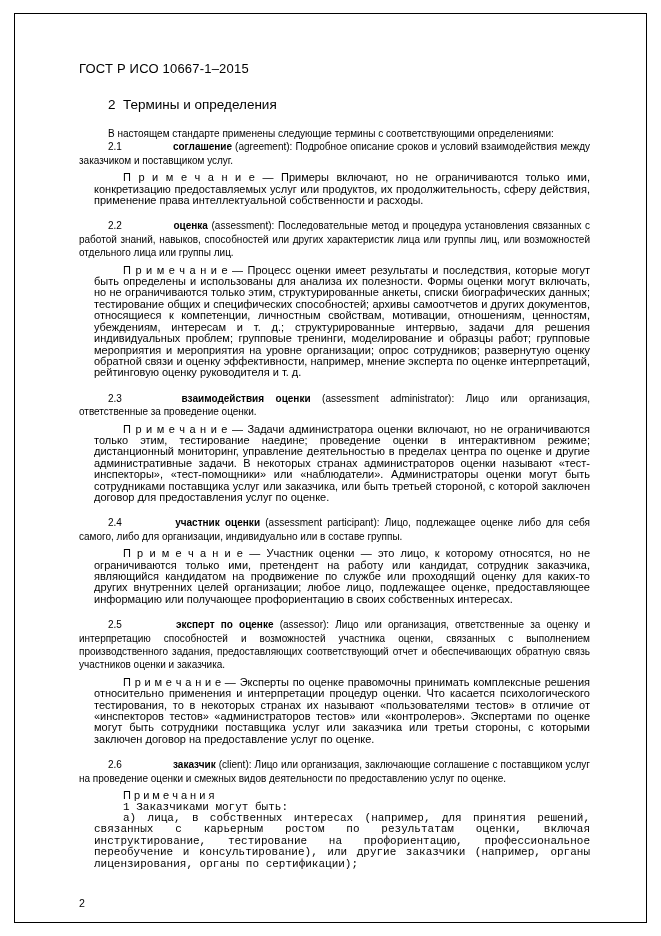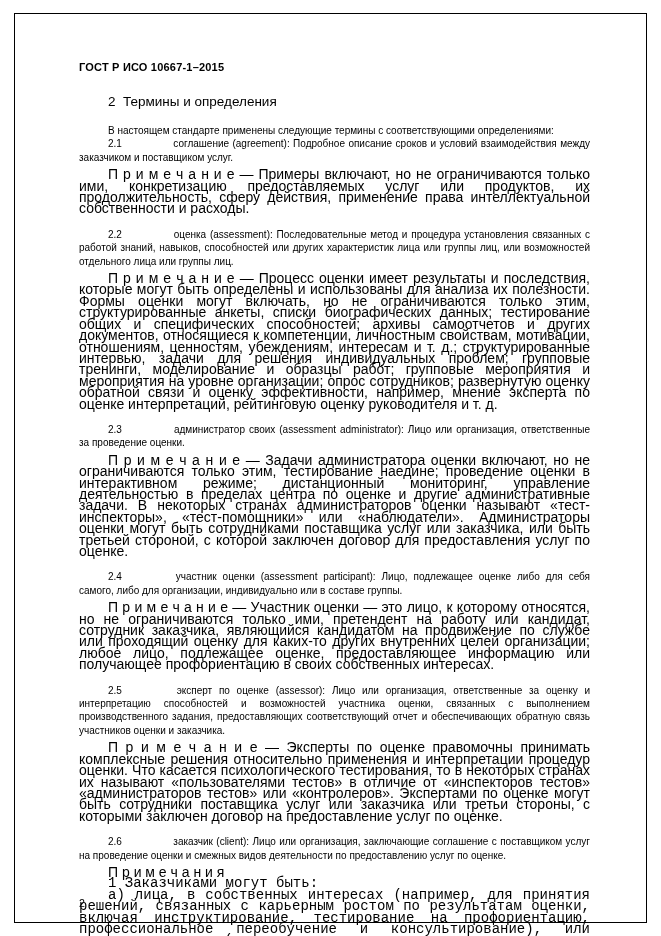--- a/index.html
+++ b/index.html
@@ -11,45 +11,46 @@
   }
   .page {
     position:absolute;
     left:14px; top:13px;
     width:633px; height:910px;
     border:1px solid #000;
     padding:47px 56px 0 64px;
     background:#fff;
   }
   .doc-header {
-    font-size:11px;
-    font-weight:bold;
+    font-size:13px;
+    font-weight:normal;
     letter-spacing:0.2px;
     margin-bottom:21px;
   }
   .section-heading {
     font-size:13.5px;
     font-weight:normal;
     margin:0 0 15px 29px;
   }
   p.body {
     font-size:10px;
     line-height:13.4px;
     text-align:justify;
     text-indent:29px;
   }
   p.term { margin-top:13px; }
   p.term.first { margin-top:0; }
-  .b { font-weight:normal;margin-left:48px; }
+  .b { font-weight:bold;margin-left:48px; }
   p.note {
-    font-size:14px;
+    font-size:11px;
     line-height:11.4px;
     text-align:justify;
     text-indent:29px;
     margin-top:5px;
+    margin-left:15px;
   }
   p.note.nm { margin-top:0;font-family:Liberation Mono, monospace; }
   p.note.ntop { margin-top:5px; }
   .page-number {
     position:absolute;
     left:64px;
     bottom:13px;
     font-size:10.6px;
   }
 </style>
@@ -63,21 +64,21 @@
   <div class="section-heading">2&nbsp;&nbsp;Термины и определения</div>
 
   <p class="body">В настоящем стандарте применены следующие термины с соответствующими определениями:</p>
 
   <p class="body term first"><span>2.1 </span><span class="b">соглашение</span><span> (agreement): Подробное описание сроков и условий взаимодействия между заказчиком и поставщиком услуг.</span></p>
   <p class="note">П р и м е ч а н и е   —   Примеры включают, но не ограничиваются только ими, конкретизацию предоставляемых услуг или продуктов, их продолжительность, сферу действия, применение права интеллектуальной собственности и расходы.</p>
 
   <p class="body term"><span>2.2 </span><span class="b">оценка</span><span> (assessment): Последовательные метод и процедура установления связанных с работой знаний, навыков, способностей или других характеристик лица или группы лиц, или возможностей отдельного лица или группы лиц.</span></p>
   <p class="note">П р и м е ч а н и е   —  Процесс оценки имеет результаты и последствия, которые могут быть определены и использованы для анализа их полезности. Формы оценки могут включать, но не ограничиваются только этим, структурированные анкеты, списки биографических данных; тестирование общих и специфических способностей; архивы самоотчетов и других документов, относящиеся к компетенции, личностным свойствам, мотивации, отношениям, ценностям, убеждениям, интересам и т. д.; структурированные интервью, задачи для решения индивидуальных проблем; групповые тренинги, моделирование и образцы работ; групповые мероприятия и мероприятия на уровне организации; опрос сотрудников; развернутую оценку обратной связи и оценку эффективности, например, мнение эксперта по оценке интерпретаций, рейтинговую оценку руководителя и т. д.</p>
 
-  <p class="body term"><span>2.3 </span><span class="b">администратор своих</span><span> (assessment administrator): Лицо или организация, ответственные за проведение оценки.</span></p>
+  <p class="body term"><span>2.3 </span><span class="b">взаимодействия оценки</span><span> (assessment administrator): Лицо или организация, ответственные за проведение оценки.</span></p>
   <p class="note">П р и м е ч а н и е  —  Задачи администратора оценки включают, но не ограничиваются только этим, тестирование наедине; проведение оценки в интерактивном режиме; дистанционный мониторинг, управление деятельностью в пределах центра по оценке и другие административные задачи. В некоторых странах администраторов оценки называют «тест-инспекторы», «тест-помощники» или «наблюдатели». Администраторы оценки могут быть сотрудниками поставщика услуг или заказчика, или быть третьей стороной, с которой заключен договор для предоставления услуг по оценке.</p>
 
   <p class="body term"><span>2.4 </span><span class="b">участник оценки</span><span> (assessment participant): Лицо, подлежащее оценке либо для себя самого, либо для организации, индивидуально или в составе группы.</span></p>
   <p class="note">П р и м е ч а н и е  —  Участник оценки — это лицо, к которому относятся, но не ограничиваются только ими, претендент на работу или кандидат, сотрудник заказчика, являющийся кандидатом на продвижение по службе или проходящий оценку для каких-то других внутренних целей организации; любое лицо, подлежащее оценке, предоставляющее информацию или получающее профориентацию в своих собственных интересах.</p>
 
   <p class="body term"><span>2.5 </span><span class="b">эксперт по оценке</span><span> (assessor): Лицо или организация, ответственные за оценку и интерпретацию способностей и возможностей участника оценки, связанных с выполнением производственного задания, предоставляющих соответствующий отчет и обеспечивающих обратную связь участников оценки и заказчика.</span></p>
   <p class="note">П р и м е ч а н и е  —  Эксперты по оценке правомочны принимать комплексные решения относительно применения и интерпретации процедур оценки. Что касается психологического тестирования, то в некоторых странах их называют «пользователями тестов» в отличие от «инспекторов тестов» «администраторов тестов» или  «контролеров». Экспертами по оценке могут быть сотрудники поставщика услуг или заказчика или третьи стороны, с которыми заключен договор на предоставление услуг по оценке.</p>
 
   <p class="body term"><span>2.6 </span><span class="b">заказчик</span><span> (client): Лицо или организация, заключающие соглашение с поставщиком услуг на проведение оценки и смежных видов деятельности по  предоставлению услуг по оценке.</span></p>
   <p class="note ntop">П р и м е ч а н и я</p>

